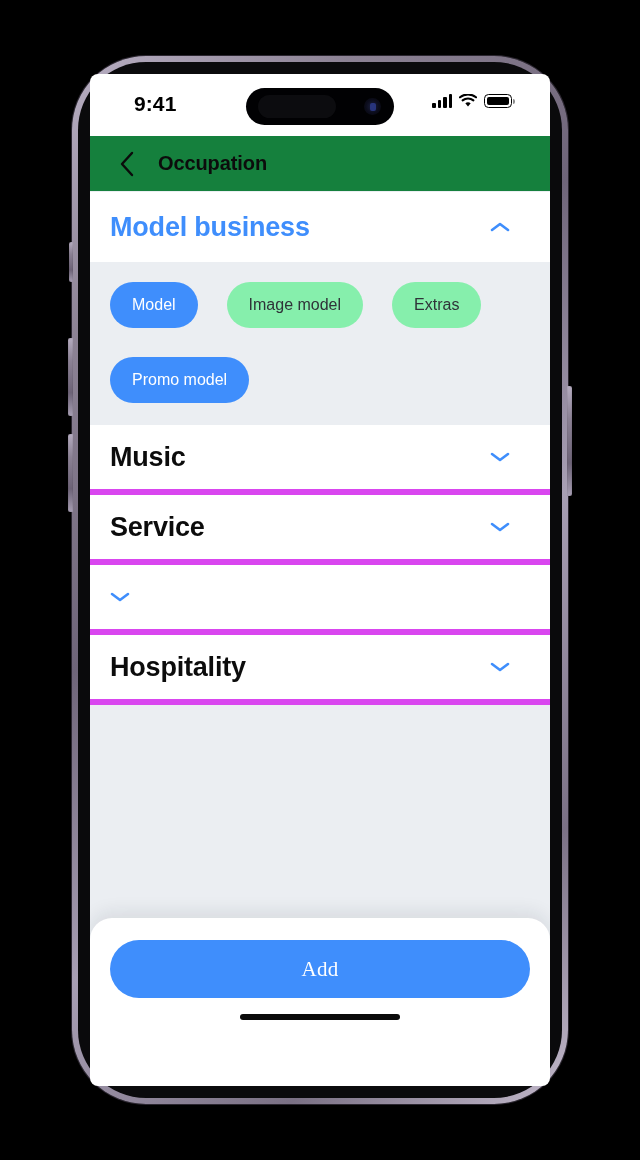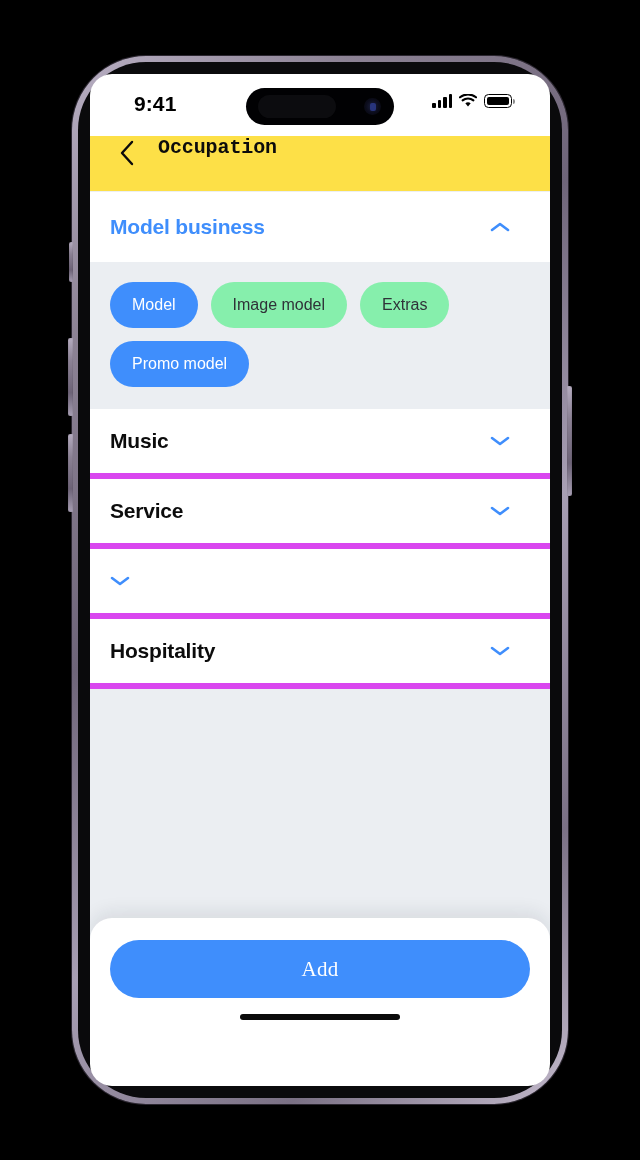--- a/index.html
+++ b/index.html
@@ -41,21 +41,21 @@
     border-radius: 68px;
     background: #0a0a0c;
   }
 
   .screen {
     position: absolute;
     left: 18px;
     top: 18px;
     width: 460px;
     height: 1012px;
-    border-radius: 22px;
+    border-radius: 8px;
     background: #ffffff;
     overflow: hidden;
   }
 
   
   .btn-side {
     position: absolute;
     background: linear-gradient(180deg, #b5acc0 0%, #8b8194 30%, #6d6377 70%, #a79eb3 100%);
     box-shadow: inset 0 0 1px rgba(0,0,0,.5);
   }
@@ -152,24 +152,24 @@
     width: 2.2px; height: 5px;
     background: #000;
     border-radius: 0 2px 2px 0;
     opacity: .45;
   }
 
   
   .nav-header {
     height: 56px;
     display: flex;
-    background: #fde047;
+    align-items: center;
+    background: #15803d;
     padding-left: 20px;
     border-bottom: 1px solid #eceff3;
-    font-family: Liberation Mono, monospace;
   }
   .back-btn {
     width: 34px; height: 34px;
     display: flex; align-items: center; justify-content: center;
     cursor: pointer;
   }
   .nav-title {
     font-size: 20px;
     font-weight: bold;
     color: #0c0c0c;
@@ -191,35 +191,35 @@
     height: 70px;
     display: flex;
     align-items: center;
     justify-content: space-between;
     padding: 0 40px 0 20px;
     cursor: pointer;
     border-bottom: 6px solid #d946ef;
   }
   .accordion-header.is-open { border-bottom: none; }
   .accordion-title {
-    font-size: 21px;
+    font-size: 27px;
     font-weight: bold;
     color: #0c0c0c;
     letter-spacing: -0.2px;
   }
   .accordion-title.active { color: #3f8efc; }
 
   .chev { width: 20px; height: 12px; flex: 0 0 auto; }
 
   .chips-panel {
     background: #ebeef2;
     padding: 20px 20px 22px 20px;
     display: flex;
     flex-wrap: wrap;
-    gap: 13px;
+    gap: 29px;
   }
   .chip {
     height: 46px;
     padding: 0 22px;
     border-radius: 23px;
     display: flex;
     align-items: center;
     justify-content: center;
     font-size: 16px;
     color: #2f3338;

